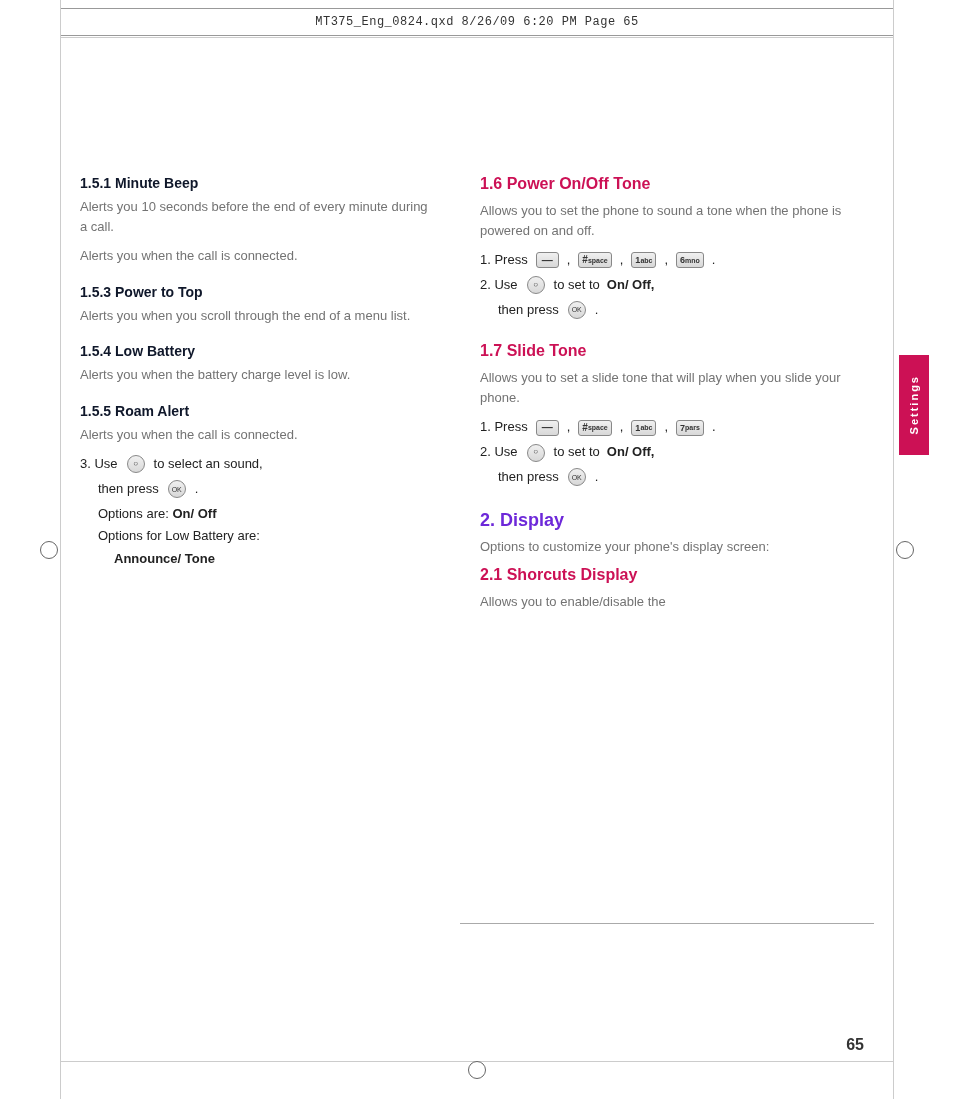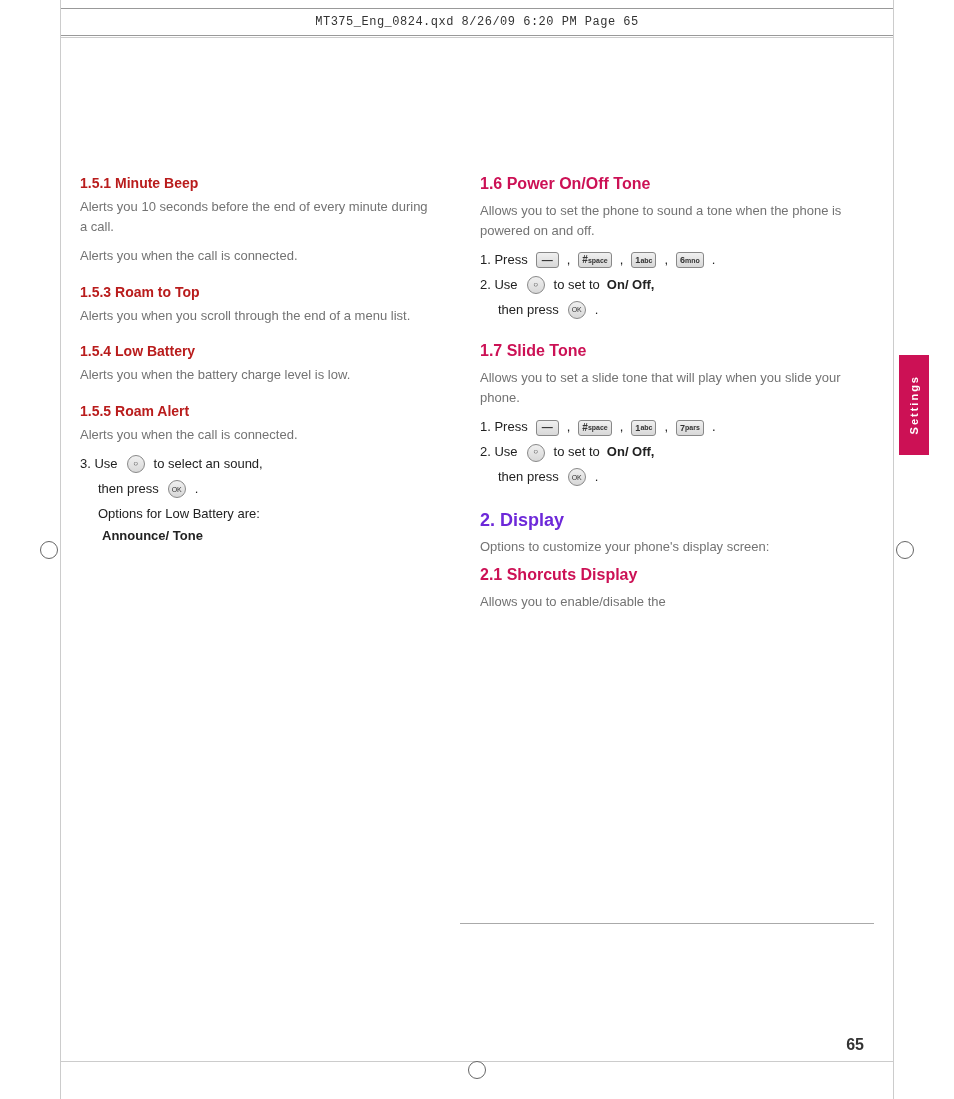--- a/index.html
+++ b/index.html
@@ -122,21 +122,21 @@
       flex: 1;
       padding-top: 120px;
       padding-left: 20px;
       position: relative;
     }
 
     
     .section-h2 {
       font-size: 14px;
       font-weight: bold;
-      color: #b91c1c;
+      color: #0f172a;
       margin-bottom: 6px;
       margin-top: 18px;
     }
 
     .section-h2:first-child {
       margin-top: 0;
     }
 
     .section-body {
       font-size: 13px;
@@ -327,45 +327,49 @@
 
   <div class="content">
 
     <div class="left-col">
 
       <div class="section-h2">1.5.1 Minute Beep</div>
       <div class="section-body">Alerts you 10 seconds before the end of every minute during a call.</div>
 
       <div class="section-body">Alerts you when the call is connected.</div>
 
-      <div class="section-h2">1.5.3 Roam to Top</div>
+      <div class="section-h2">1.5.3 Power to Top</div>
       <div class="section-body">Alerts you when you scroll through the end of a menu list.</div>
 
       <div class="section-h2">1.5.4 Low Battery</div>
       <div class="section-body">Alerts you when the battery charge level is low.</div>
 
       <div class="section-h2">1.5.5 Roam Alert</div>
       <div class="section-body">Alerts you when the call is connected.</div>
 
       <div class="step-line">
         <span>3. Use</span>
         <span class="circle-btn">○</span>
         <span>to select an sound,</span>
       </div>
       <div class="step-line indent" style="margin-left:18px;">
         <span>then press</span>
         <span class="circle-btn" style="font-size:7px;">OK</span>
         <span>.</span>
       </div>
 
+      <div class="options-line">
+        <span>Options are:</span>
+        <span class="bold-inline">On/ Off</span>
+      </div>
 
       <div class="options-line">
         <span>Options for Low Battery are:</span>
       </div>
-      <div class="options-line" style="margin-left:22px;">
+      <div class="options-line" style="margin-left:34px;">
         <span class="bold-inline">Announce/ Tone</span>
       </div>
     </div>
 
     <div class="right-col">
 
       <div class="section-h1-pink">1.6 Power On/Off Tone</div>
       <div class="section-body">Allows you to set the phone to sound a tone when the phone is powered on and off.</div>
 
       <div class="step-line">

